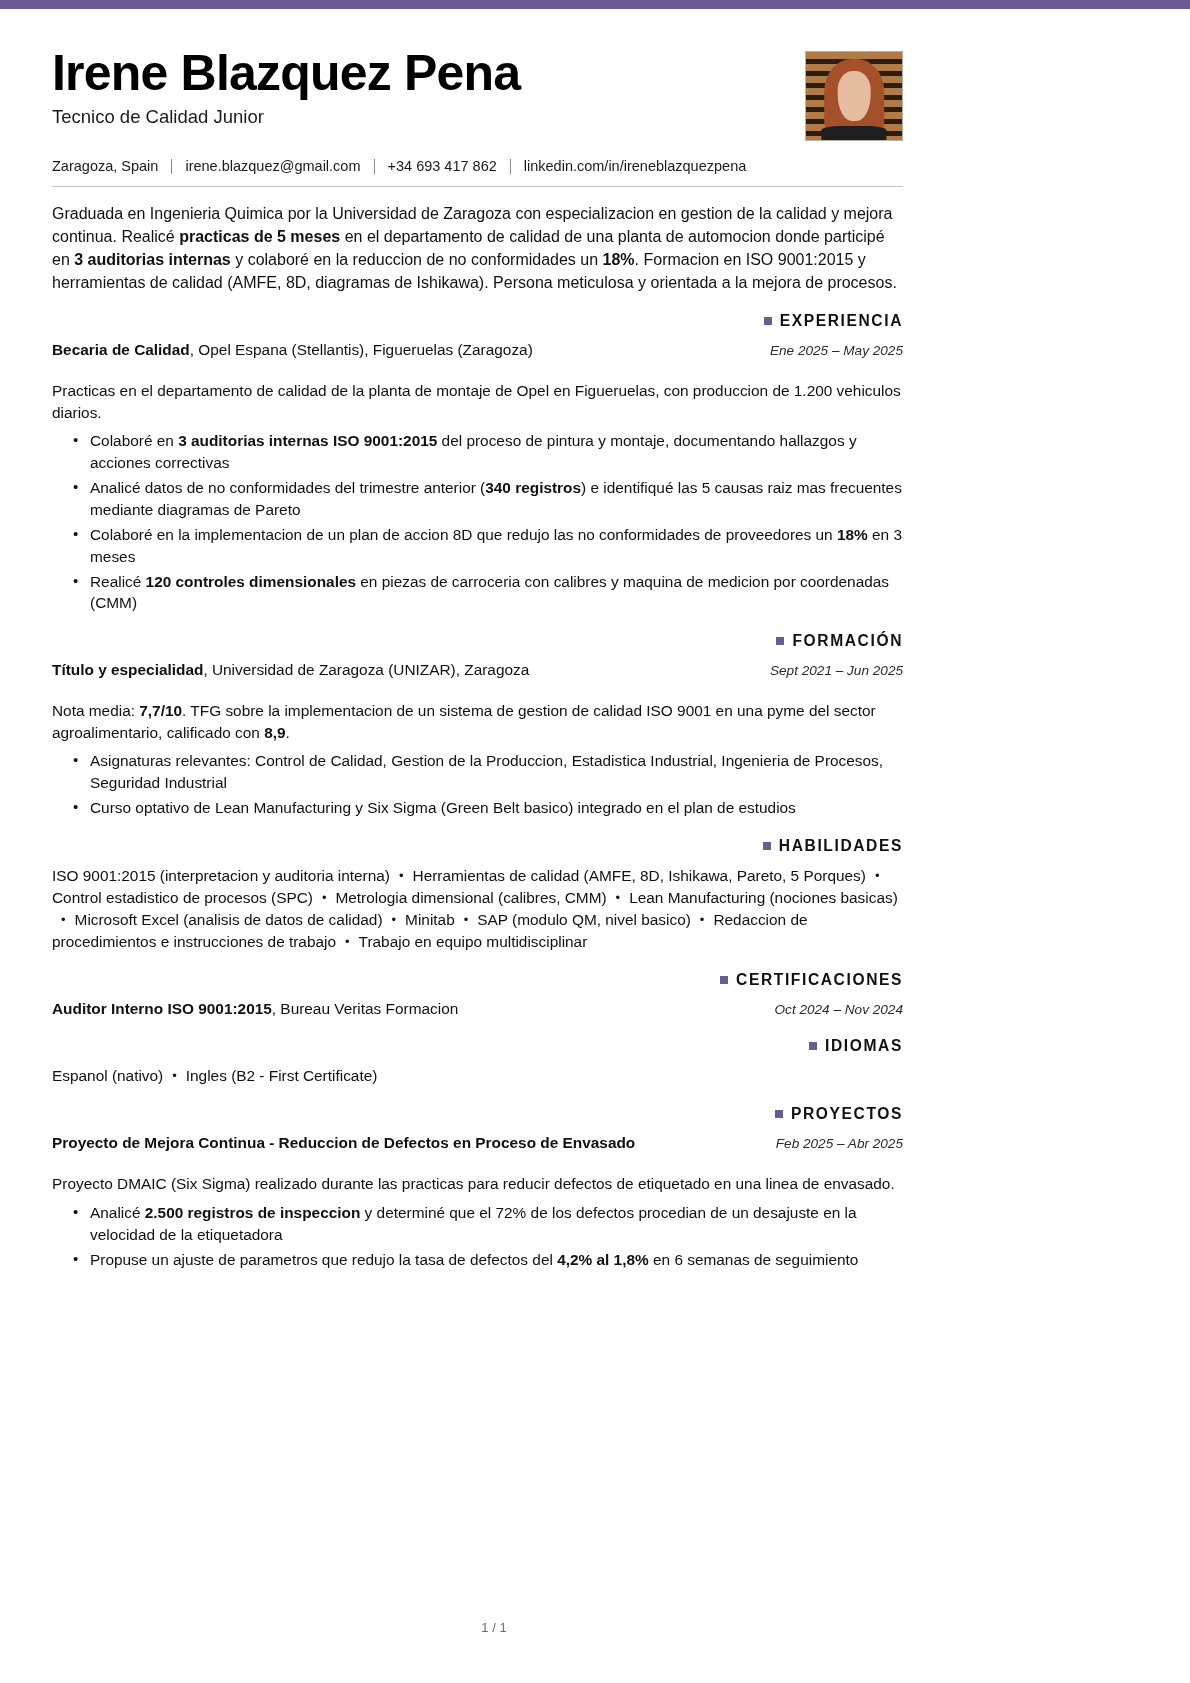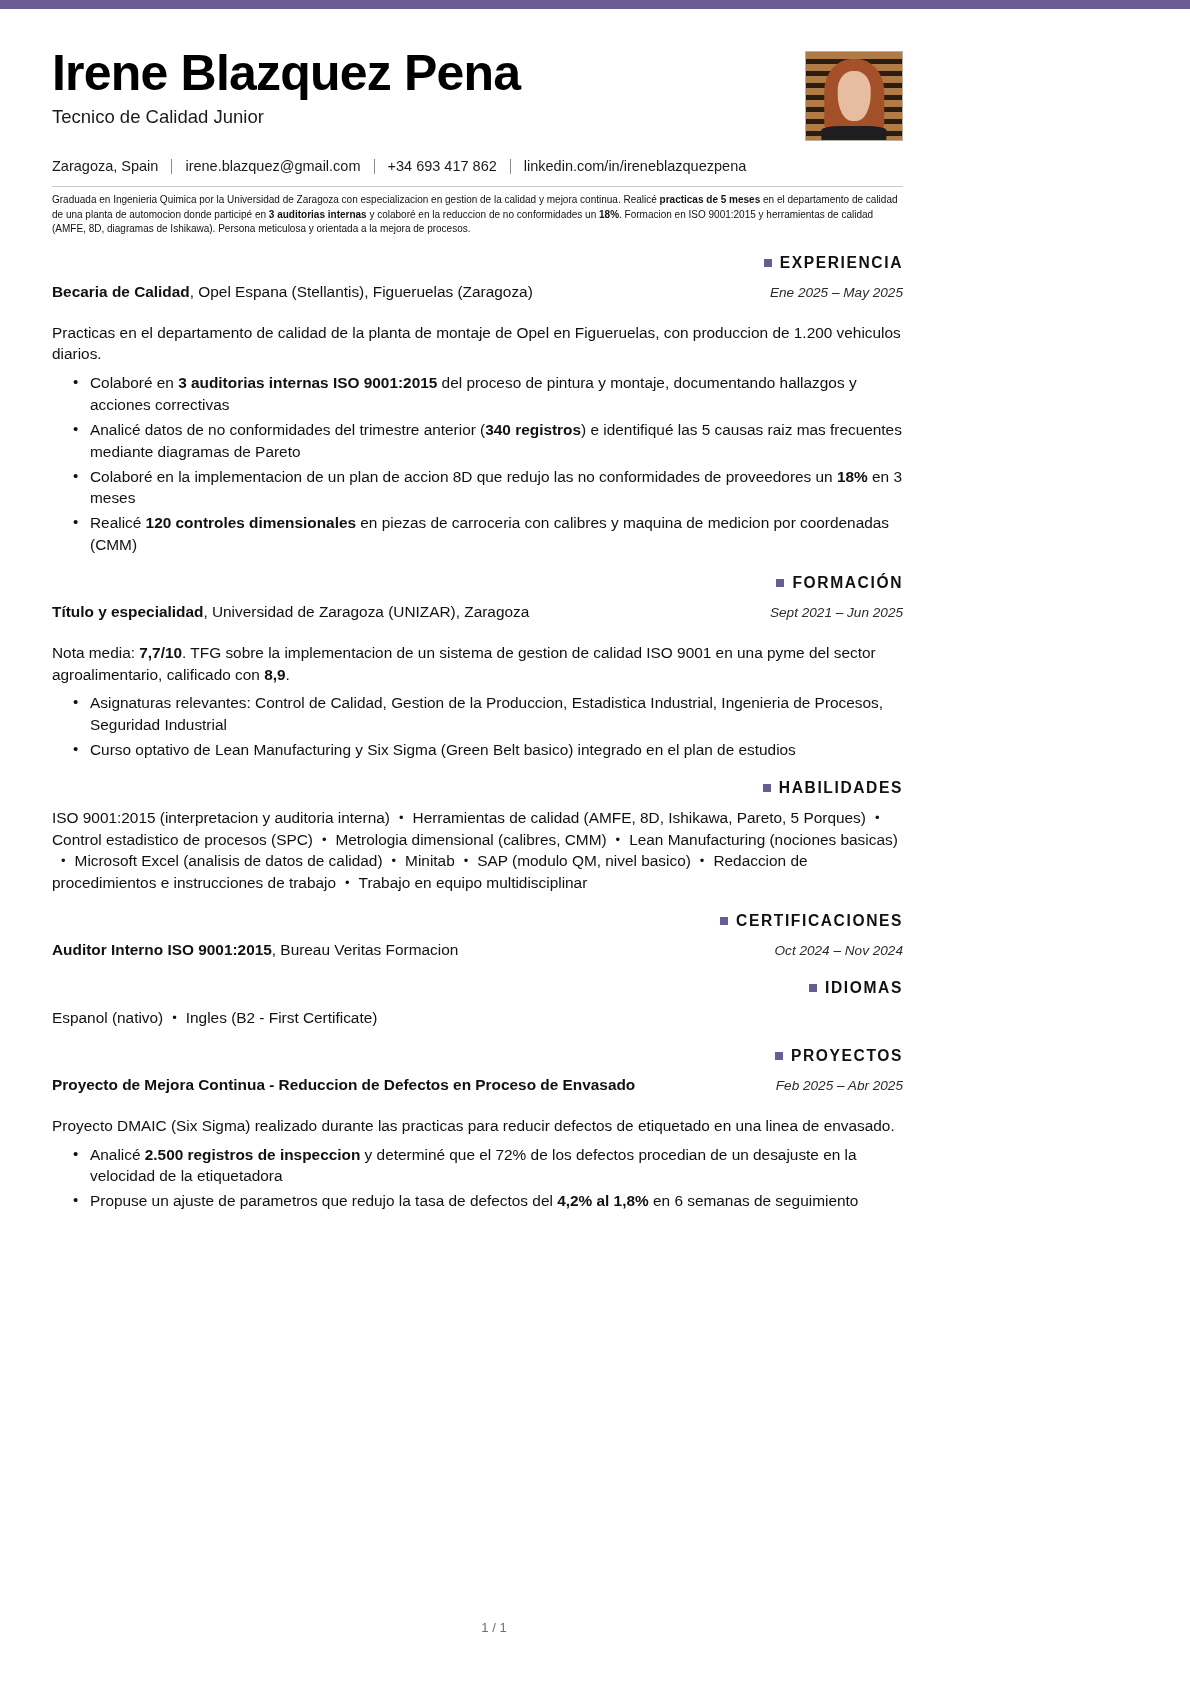--- a/index.html
+++ b/index.html
@@ -118,22 +118,22 @@
     height: 15px;
     background: #8a8a8a;
     margin: 0 13px;
   }
   .rule {
     margin-top: 11px;
     border-top: 1px solid #c9c9c9;
   }
   
   .summary {
-    margin-top: 6px;
-    font-size: 10px;
+    margin-top: 16px;
+    font-size: 16px;
     line-height: 1.42;
     color: #111111;
     text-align: left;
   }
   
   .section { margin-top: 18px; }
   .section-title {
     display: flex;
     align-items: center;
     font-size: 15.6px;

